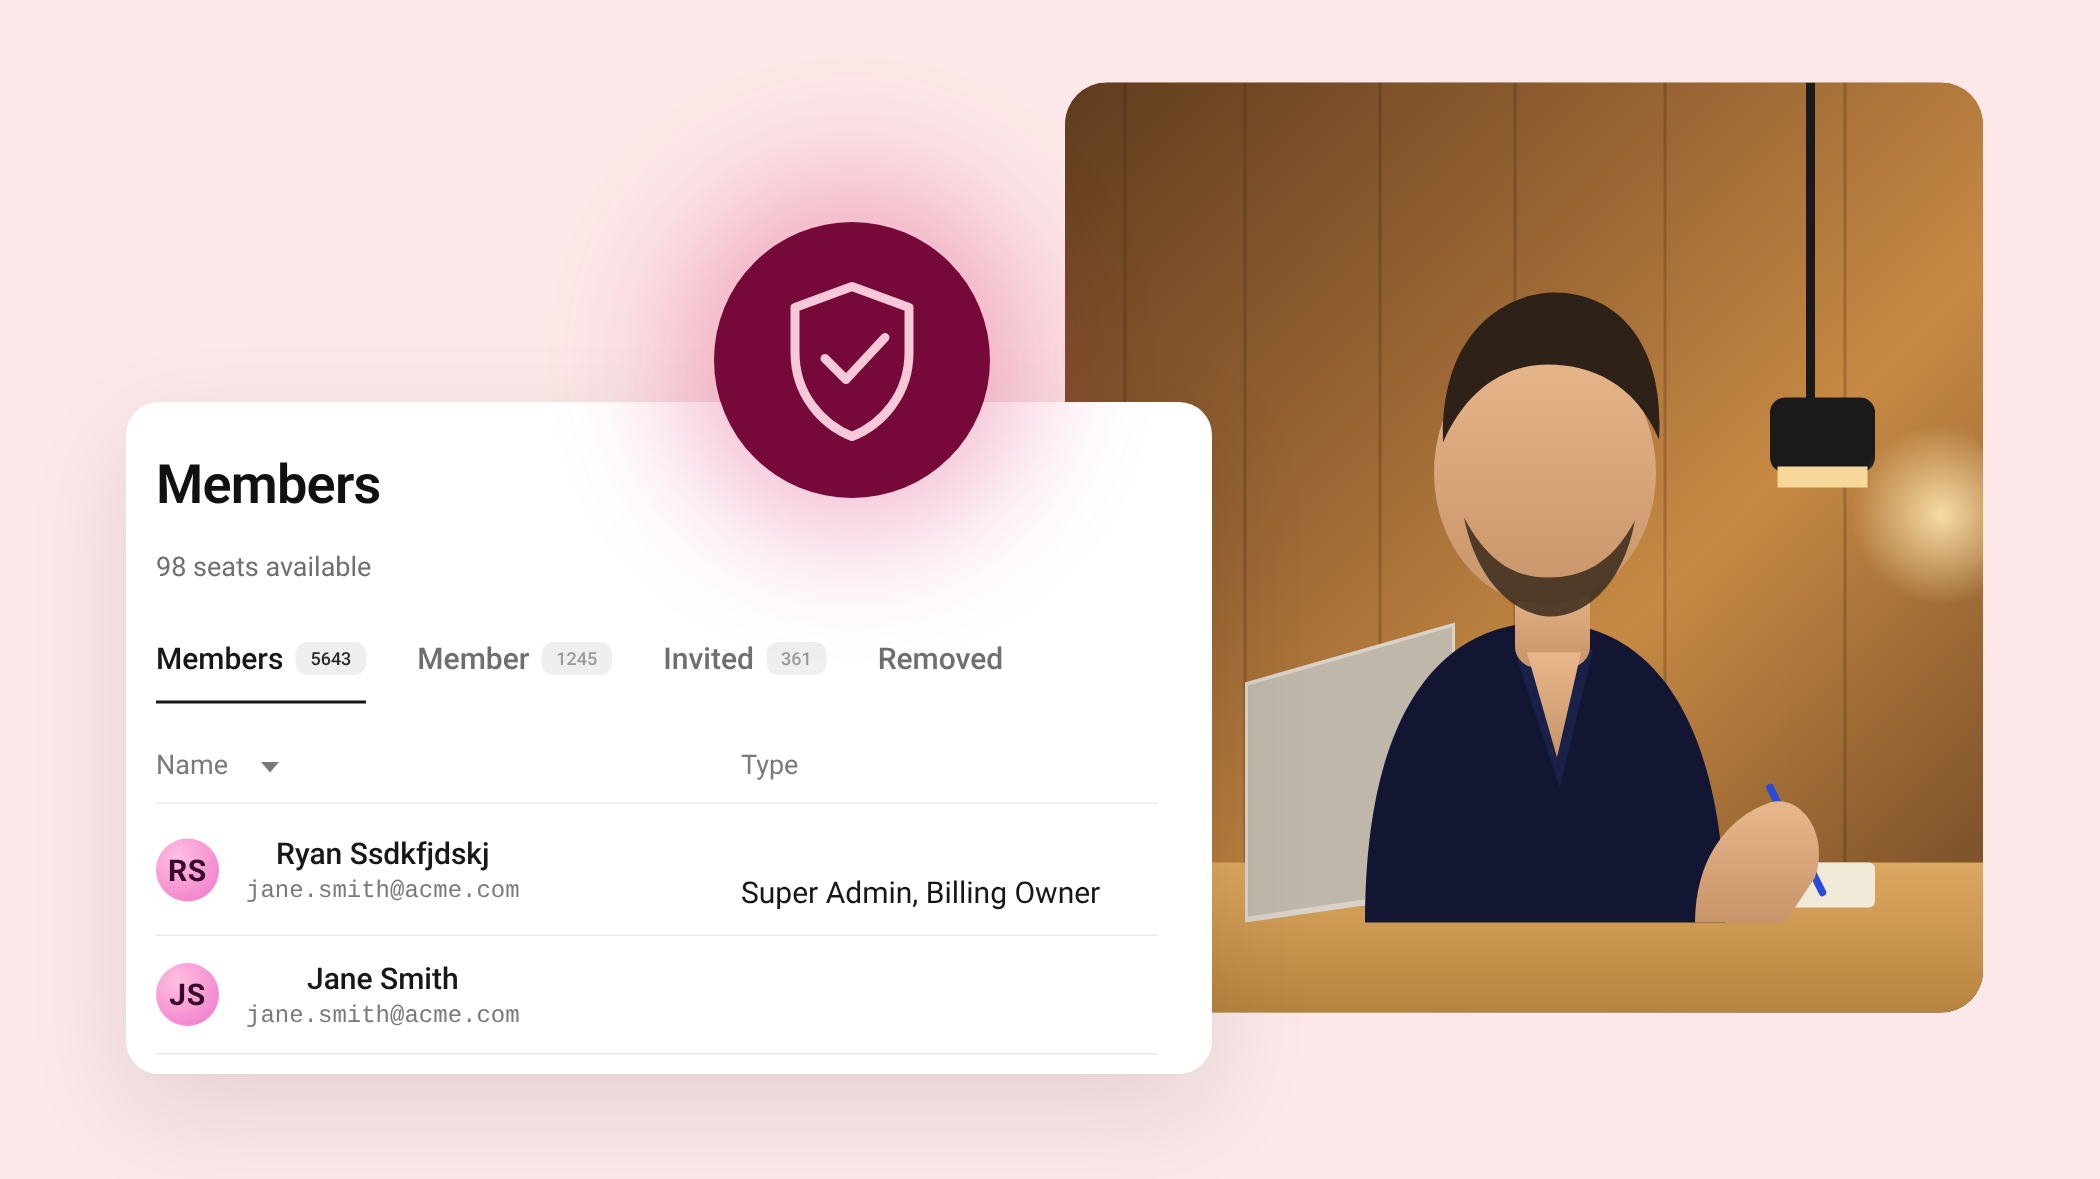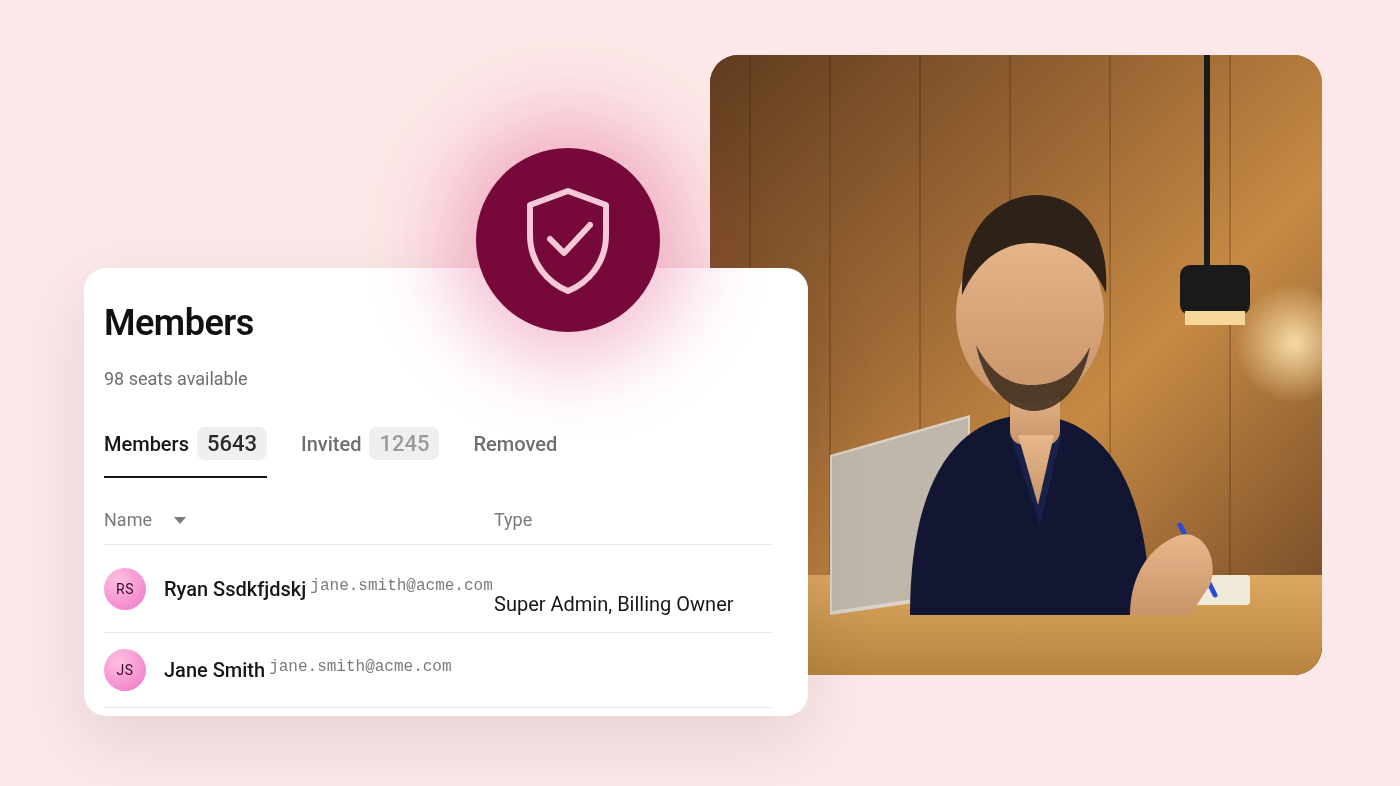--- a/index.html
+++ b/index.html
@@ -70,21 +70,21 @@
   .tab.active::after {
     content: "";
     position: absolute;
     left: 0; right: 0; bottom: 0;
     height: 2px;
     background: #171717;
   }
   .count-badge {
     background: #efefef;
     color: #9a9a9a;
-    font-size: 22px;
+    font-size: 12px;
     font-weight: 500;
     padding: 4px 10px;
     border-radius: 8px;
   }
   .tab.active .count-badge { color: #2a2a2a; }
 
   .table {
     margin-top: 30px;
     width: 100%;
   }
@@ -123,26 +123,26 @@
     align-items: center;
     gap: 18px;
   }
   .avatar {
     width: 42px; height: 42px;
     border-radius: 50%;
     background: radial-gradient(circle at 35% 30%, #ffc0e0, #f48bd0 70%, #ee6fc4);
     display: flex;
     align-items: center;
     justify-content: center;
-    font-size: 14px;
-    font-weight: 400;
+    font-size: 20px;
+    font-weight: 700;
     color: #3a0a2a;
     letter-spacing: 0.5px;
   }
-  .name-block { display: flex; flex-direction: row; gap: 4px; text-align: center; }
+  .name-block { display: flex; flex-direction: column; gap: 4px; text-align: center; }
   .name-text { font-size: 20px; color: #171717; font-weight: 500; }
   .email-text { font-size: 16px; color: #7a7a7a; font-family: Liberation Mono, monospace; }
   .cell-type { flex: 1; font-size: 20px; color: #171717; margin-top: 31px; }
 
   
   .shield-badge {
     position: absolute;
     left: 476px;
     top: 148px;
     width: 184px; height: 184px;
@@ -226,22 +226,26 @@
 <div class="panel">
   <div class="panel-title">Members</div>
   <div class="panel-sub">98 seats available</div>
 
   <div class="tabs">
     <div class="tab active">
       <span class="tab-label">Members</span>
       <span class="count-badge">5643</span>
     </div>
     <div class="tab">
+      <span class="tab-label">Member</span>
+      <span class="count-badge">1245</span>
+    </div>
+    <div class="tab">
       <span class="tab-label">Invited</span>
-      <span class="count-badge">1245</span>
+      <span class="count-badge">361</span>
     </div>
     <div class="tab">
       <span class="tab-label">Removed</span>
     </div>
   </div>
 
   <div class="table">
     <div class="thead">
       <div class="th col-name">
         <span>Name</span>

